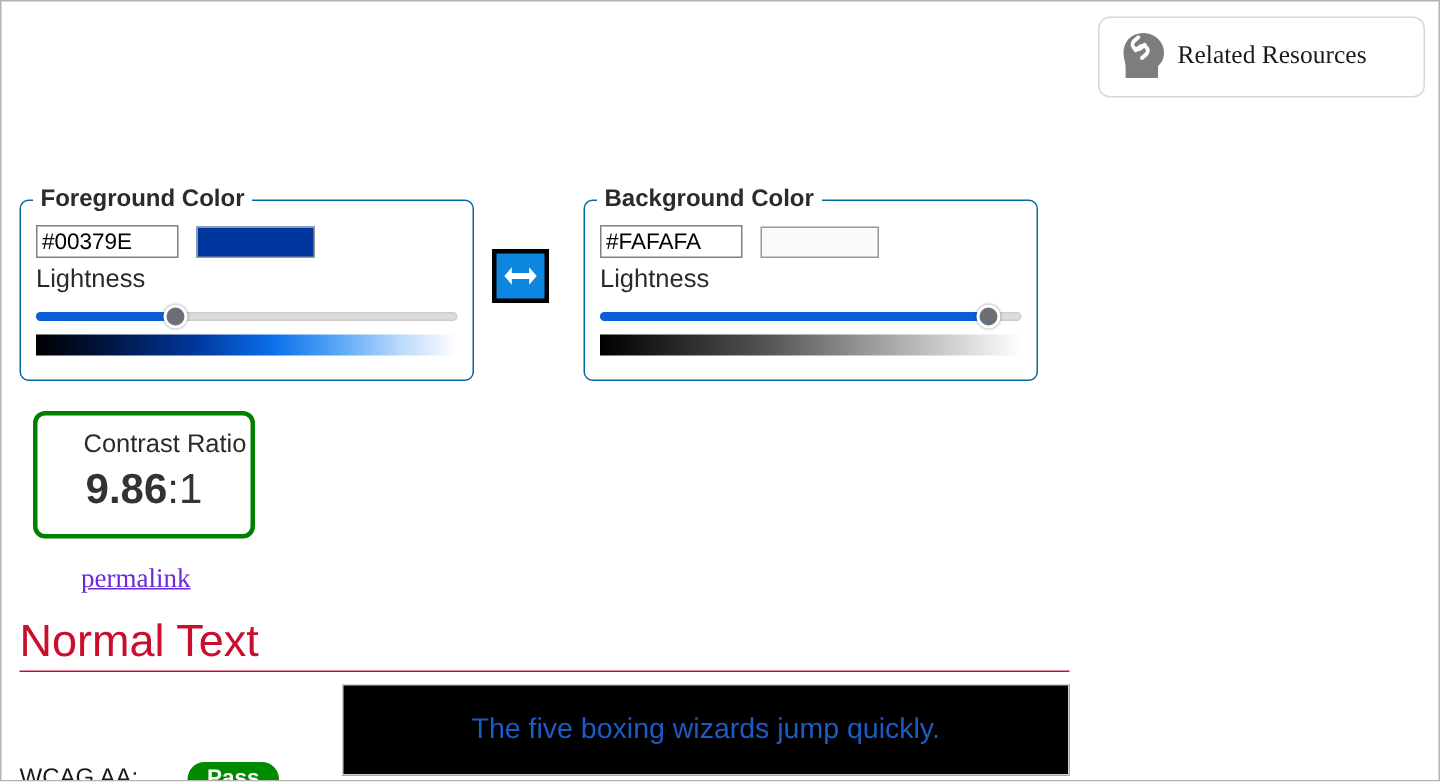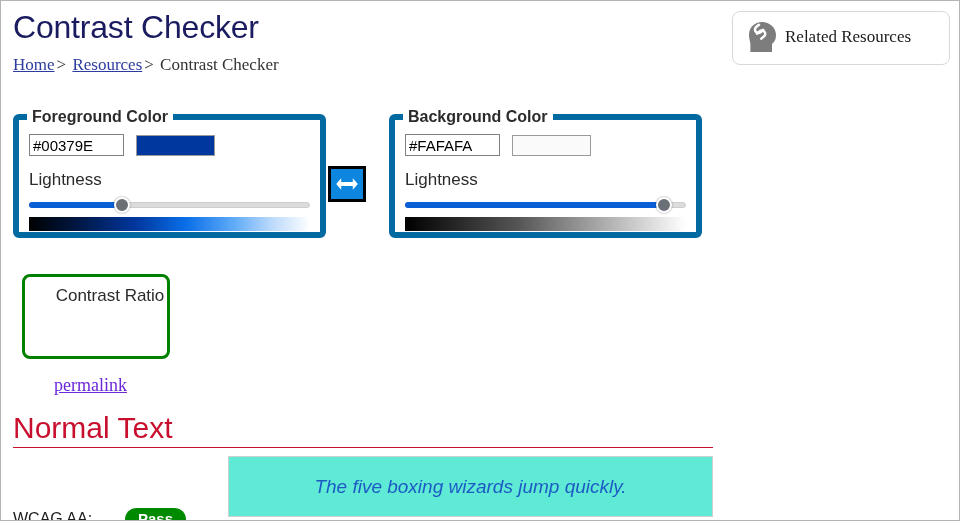--- a/index.html
+++ b/index.html
@@ -57,25 +57,25 @@
   
   .pickers {
     position: absolute;
     left: 0px;
     top: 107px;
     width: 706px;
     height: 140px;
   }
   fieldset.color-box {
     position: absolute;
-    top: 0;
+    top: 16px;
     width: 285px;
     height: 130px;
     box-sizing: border-box;
-    border: 6px solid #0369a1;
+    border: 1px solid #0369a1;
     border-radius: 6px;
     margin: 0;
     padding: 4px 10px 8px 10px;
     background: #fff;
   }
   fieldset.fg { left: 12px; }
   fieldset.bg { left: 388px; }
   fieldset.color-box legend {
     font-size: 16px;
     font-weight: bold;
@@ -103,21 +103,21 @@
   }
   .swatch {
     width: 79px;
     height: 21px;
     border: 1px solid #9a9a9a;
     box-sizing: border-box;
   }
   .lightness-label {
     font-size: 17px;
     color: #2b2b2b;
-    margin-top: 14px;
+    margin-top: 4px;
     line-height: 20px;
   }
   .slider-wrap {
     position: relative;
     margin-top: 8px;
     width: 281px;
     height: 14px;
   }
   .slider-track {
     position: absolute;
@@ -326,26 +326,20 @@
     color: #2b3c9e;
     text-decoration: underline;
     font-family: "Liberation Sans", sans-serif;
   }
 </style>
 </head>
 <body>
 
 <div class="page">
 
-  <div class="main">
-    <h1 class="page-title">Contrast Checker</h1>
-    <div class="breadcrumb">
-      <a href="#">Home</a><span class="sep">&gt;</span> <a href="#">Resources</a><span class="sep">&gt;</span> <span class="current">Contrast Checker</span>
-    </div>
-  </div>
 
   <div class="pickers">
 
     <fieldset class="color-box fg">
       <legend>Foreground Color</legend>
       <div class="hexrow">
         <input class="hexinput" type="text" value="#00379E" style="">
         <div class="swatch" id="fg-swatch" style="background: rgb(0, 55, 158);"></div>
       </div>
       <div class="lightness-label">Lightness</div>
@@ -376,37 +370,40 @@
   <button class="swap-btn" style="background: rgb(13, 134, 224);">
     <span>
       <svg width="24" height="14" viewBox="0 0 24 14" aria-hidden="true">
         <path d="M6.2 1.2 L1.2 7 L6.2 12.8 L6.2 9 L17.8 9 L17.8 12.8 L22.8 7 L17.8 1.2 L17.8 5 L6.2 5 Z" fill="#ffffff"></path>
       </svg>
     </span>
   </button>
 
   <div class="ratio-box" style="border-color: rgb(1, 128, 0);">
     <div class="ratio-label">Contrast Ratio</div>
+    <div class="ratio-value">
+      <span class="num">9.86</span><span class="suffix">:1</span>
+    </div>
   </div>
   <a class="permalink" href="#">permalink</a>
 
   <div class="section">
     <h2 class="section-heading" style="color: rgb(200, 16, 46); border-bottom-color: rgb(200, 16, 46);">Normal Text</h2>
     <div class="results-row">
       <div class="criteria">
         <div class="criterion">
           <span class="criterion-label">WCAG AA:</span>
           <span class="badge" style="background: rgb(0, 138, 0);">Pass</span>
         </div>
         <div class="criterion">
           <span class="criterion-label">WCAG AAA:</span>
           <span class="badge" style="background: rgb(0, 138, 0);">Pass</span>
         </div>
       </div>
-      <div class="sample-box" id="sample-box" style="background: #5eead4; font-style: italic;">
+      <div class="sample-box" id="sample-box" style="background: #000000;">
         <span class="sample-text" id="sample-text" style="color: rgb(29, 91, 196);">The five boxing wizards jump quickly.</span>
       </div>
     </div>
   </div>
 
   <aside class="sidebar">
     <div class="sidebar-header">
       <span class="head-icon">
         <svg width="34" height="34" viewBox="0 0 34 34" aria-hidden="true">
           <path d="M17 2 C9.5 2 4 7.5 4 15 c0 4 1.4 6.5 1.4 9.5 L5.4 32 L27 32 L27 24 C30 21.5 31 18.5 31 15 C31 7.5 24.5 2 17 2 Z" fill="#7d7d7d"></path>

